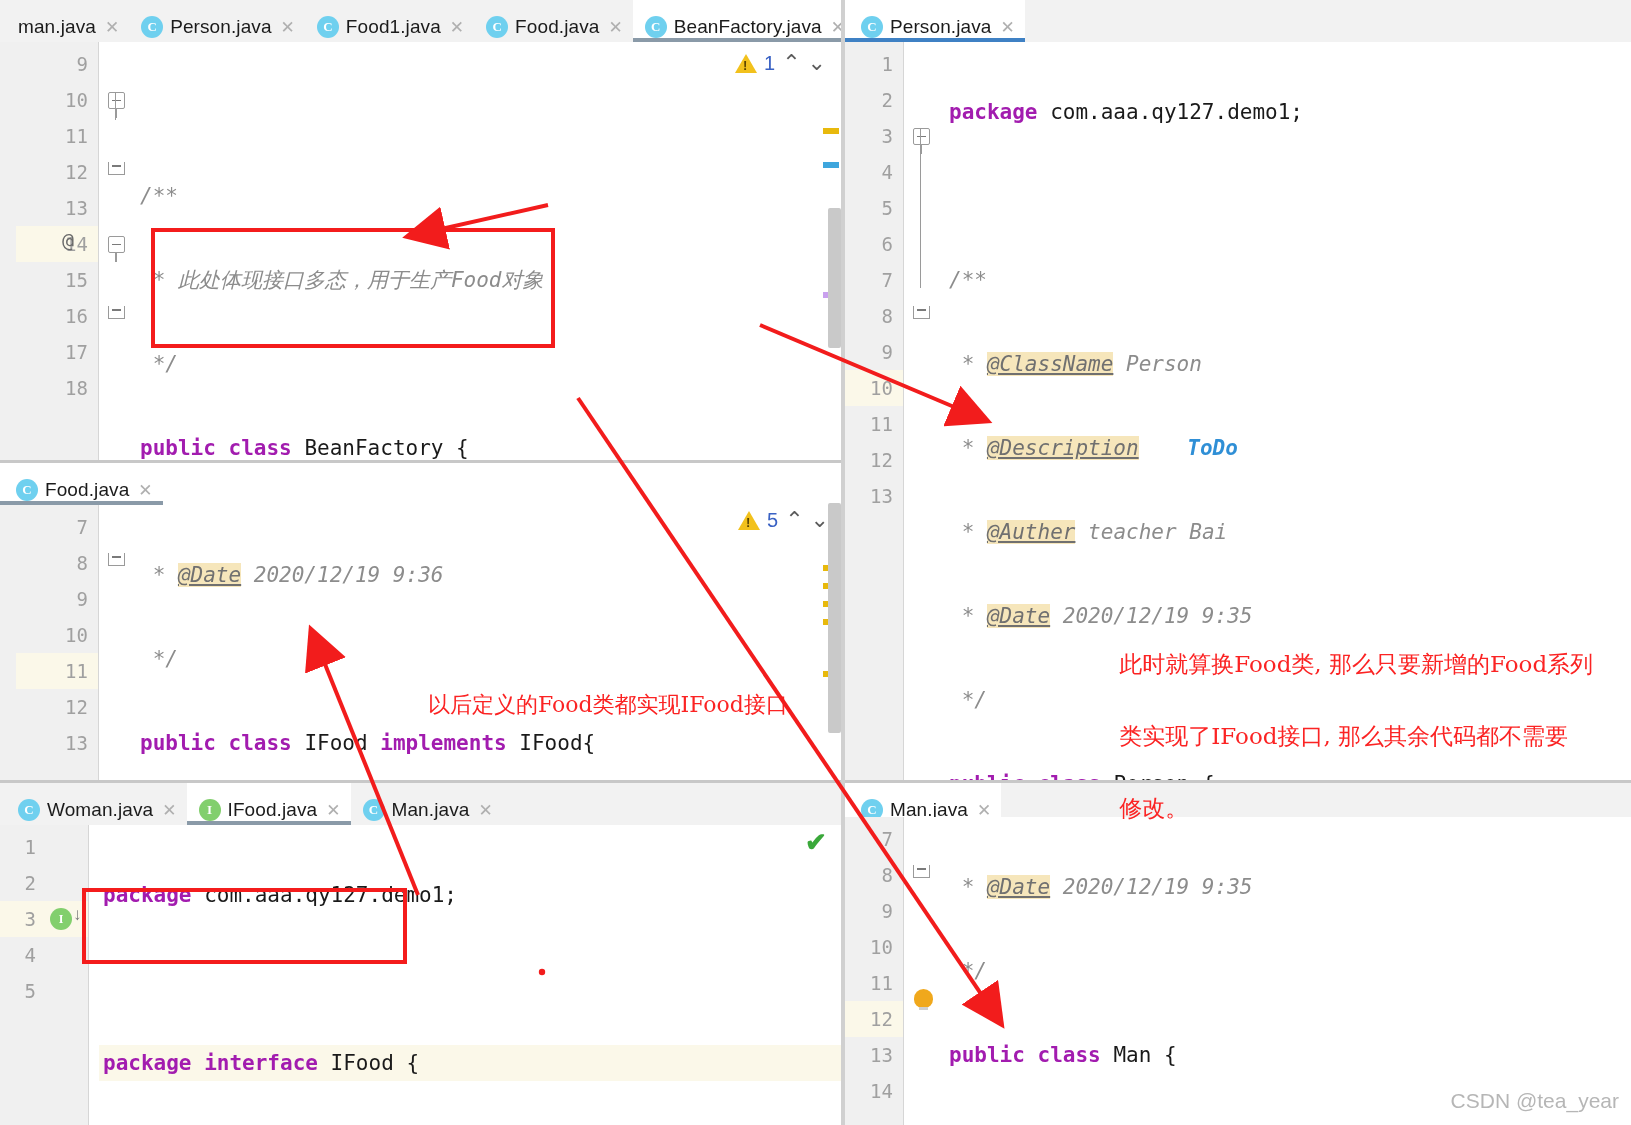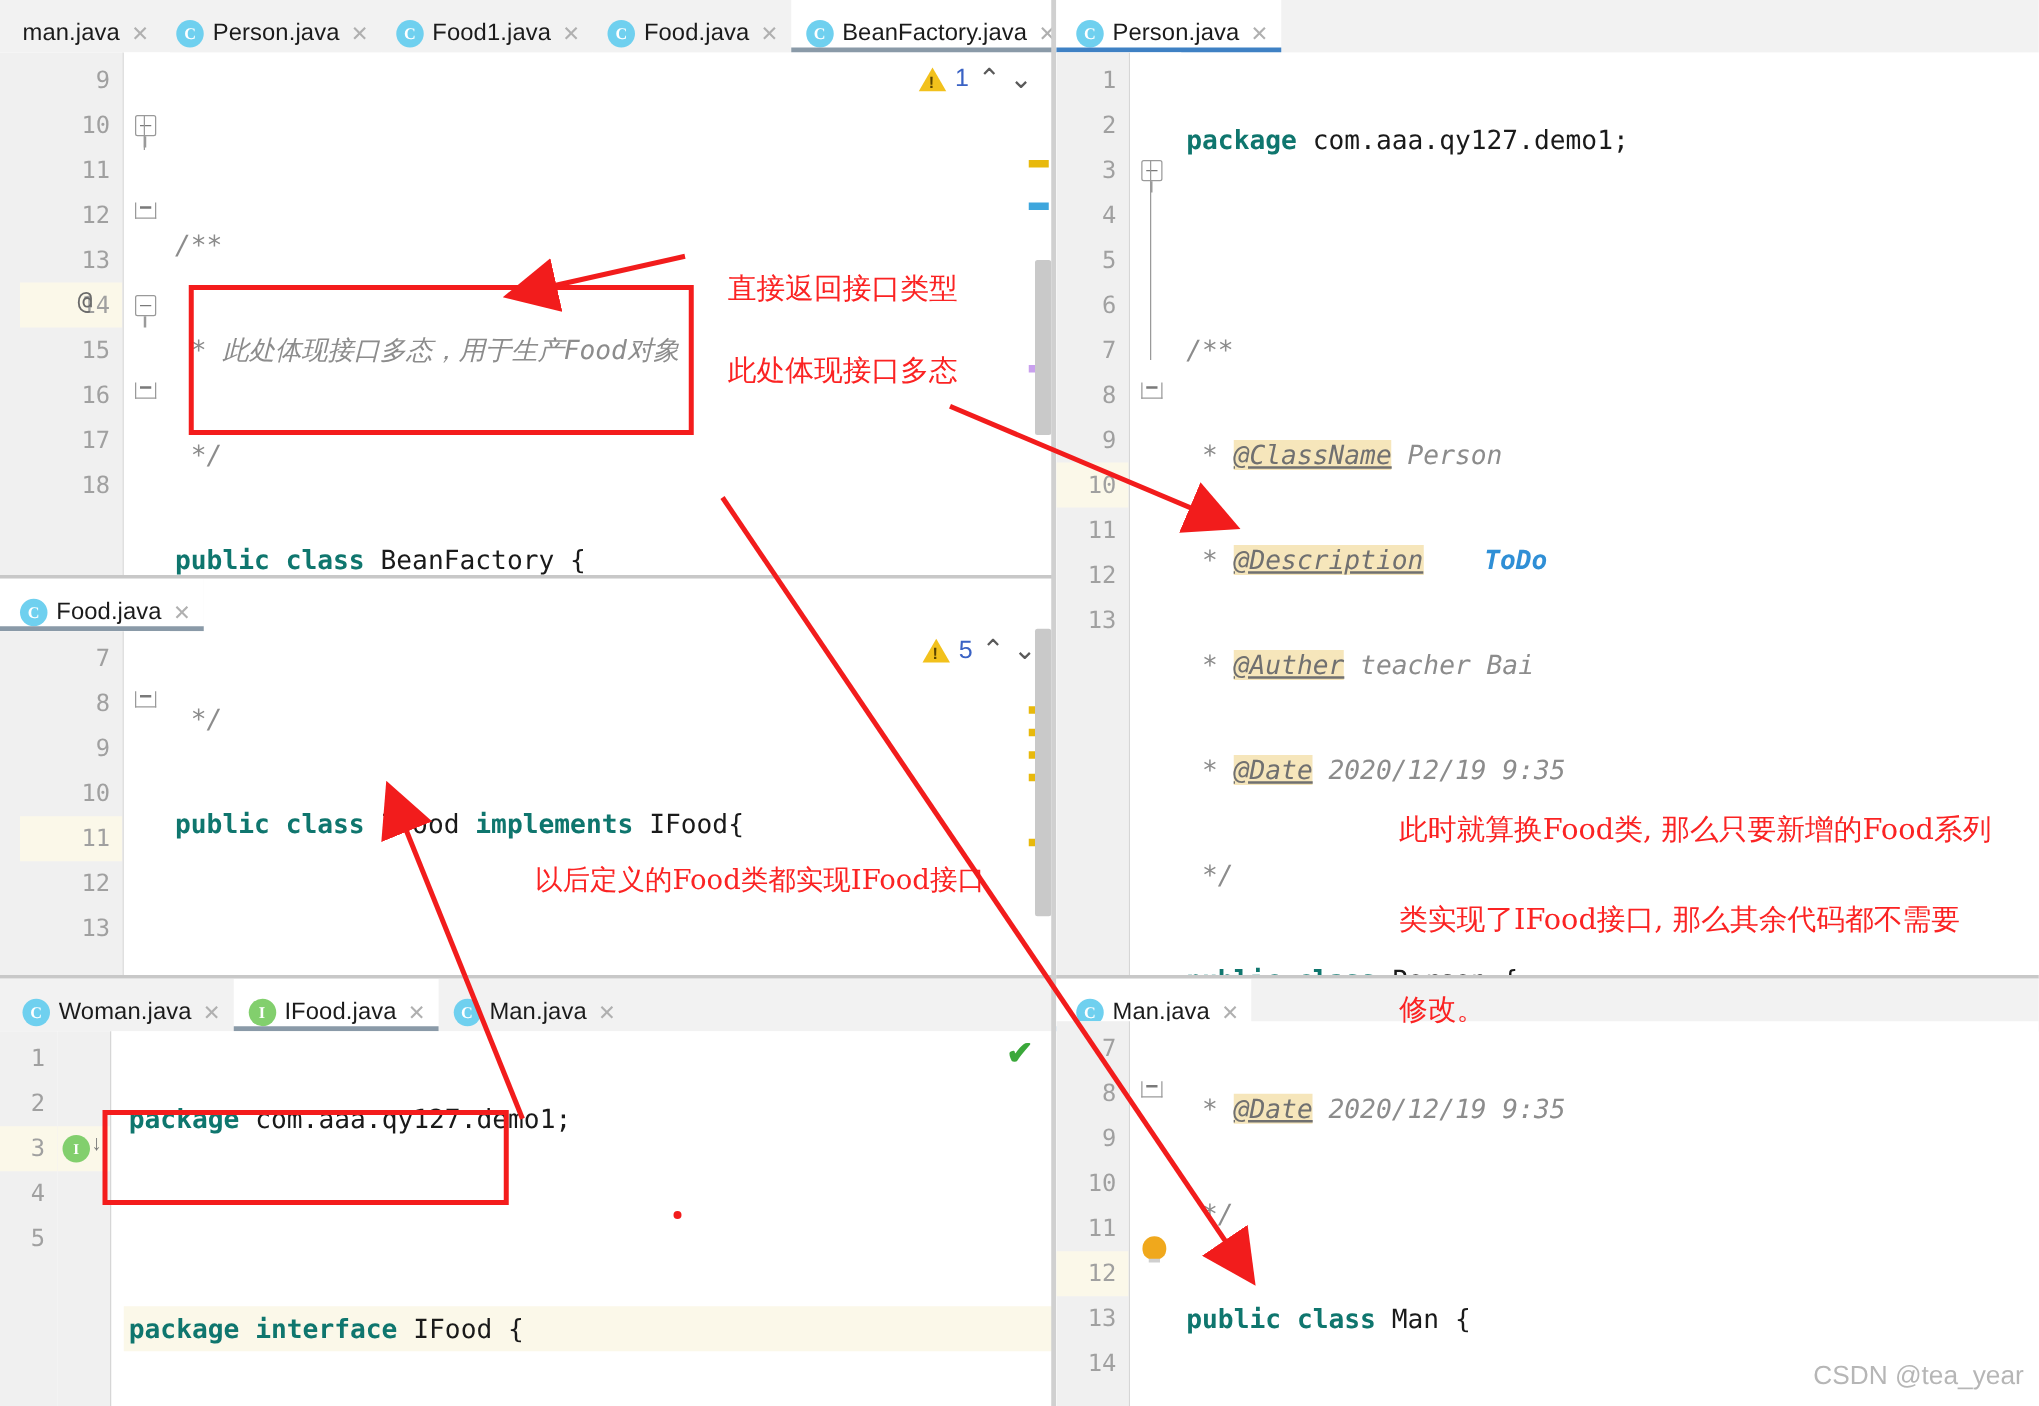--- a/index.html
+++ b/index.html
@@ -66,21 +66,21 @@
   .foldcol .fr { height:36px; position:relative; }
   .code {
     flex:1 1 auto; position:relative; padding-top:4px;
     font-family:"DejaVu Sans Mono", monospace;
     font-size:21px; color:#1a1a1a; white-space:pre;
   }
   .code .cl { height:36px; line-height:36px; padding-left:4px; }
   .code .cl.hl { background:#fbf8e9; }
 
   
-  .kw { color:#0f766e; font-weight:600; }
+  .kw { color:#a21caf; font-weight:600; }
   .cmt { color:#8c8c8c; font-style:italic; }
   .tag { color:#707070; font-style:italic; text-decoration:underline; background:#f6e6bb; }
   .todo { color:#2f8fd6; font-style:italic; font-weight:600;margin-left:36px; }
   .pkg { color:#1a1a1a; }
   .id { color:#1a1a1a; }
 
   
   .fold-open, .fold-close, .fold-line {
     position:absolute; left:9px;
   }
@@ -281,20 +281,21 @@
         <div class="ln">12</div>
         <div class="ln">13</div>
       </div>
       <div class="foldcol">
         <div class="fr"></div>
         <div class="fr">
             <span class="fold-end"></span>
           </div>
       </div>
       <div class="code">
+        <div class="cl"><span class="cmt"> * </span><span class="tag">@Date</span><span class="cmt"> 2020/12/19 9:36</span></div>
         <div class="cl"><span class="cmt"> */</span></div>
         <div class="cl"><span class="kw">public class </span><span class="id">IFood </span><span class="kw">implements </span><span class="id">IFood{</span></div>
         
         
         
         
       </div>
     </div>
 
     <div class="inspect" style="left:738px;top:44px;">
@@ -470,24 +471,20 @@
         
         
       </div>
     </div>
 
   </div>
 
   <div class="redbox" style="left:151px;top:228px;width:404px;height:120px;"></div>
   <div class="redbox" style="left:82px;top:888px;width:325px;height:76px;"></div>
 
-  <div class="redtext" style="left:553px;top:182px;">
-    <span>直接返回接口类型</span><br>
-    <span>此处体现接口多态</span>
-  </div>
 
   <div class="redtext" style="left:1090px;top:610px;line-height:36px;">
     <span>此时就算换Food类, 那么只要新增的Food系列</span><br>
     <span>类实现了IFood接口, 那么其余代码都不需要</span><br>
     <span>修改。</span>
   </div>
 
   <div class="redtext" style="left:400px;top:655px;font-size:22px;">
     <span>以后定义的Food类都实现IFood接口</span>
   </div>

